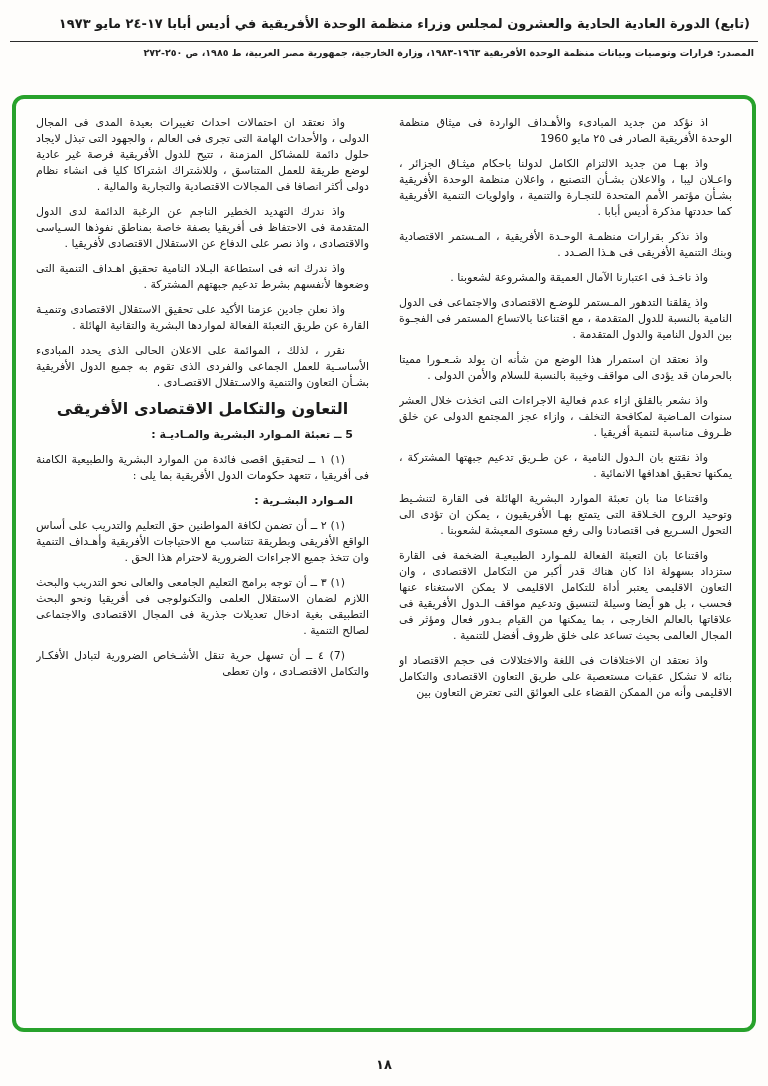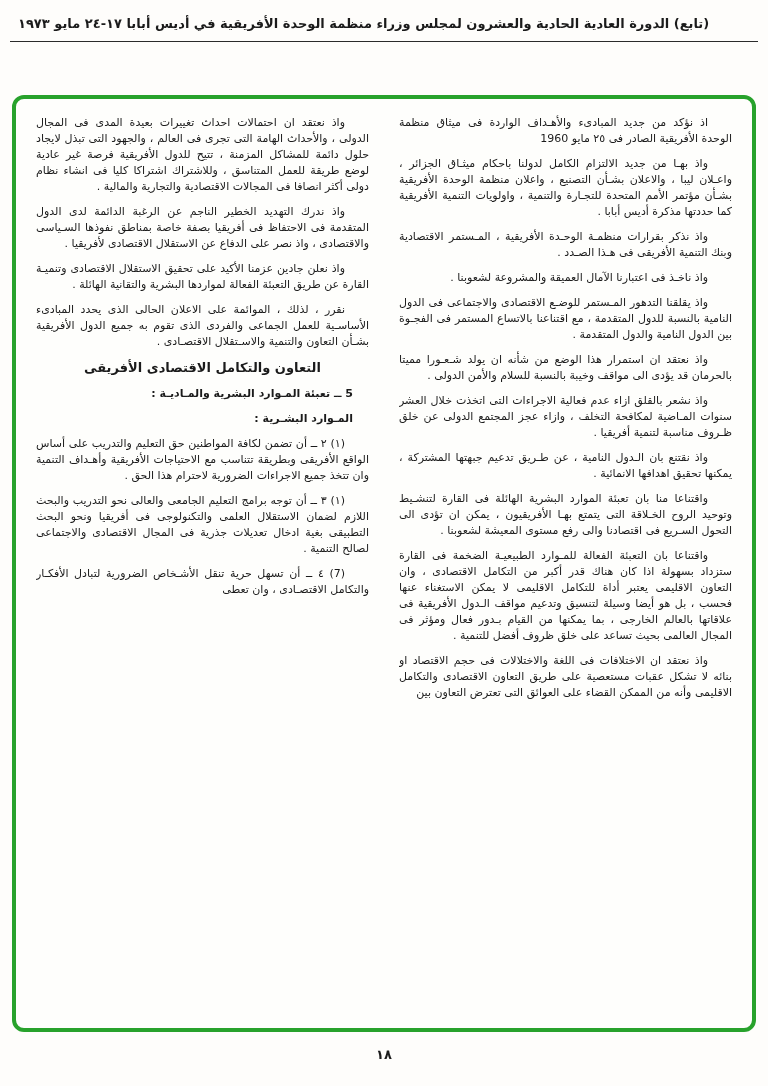--- a/index.html
+++ b/index.html
@@ -6,80 +6,83 @@
   body {
     width: 768px; height: 1086px;
     background: #ffffff;
     font-family: "DejaVu Sans", sans-serif;
     color: #1b1b1b;
     position: relative;
     overflow: hidden;
   }
   .page { position: absolute; inset: 0; background: #fefdfb; }
 
-  .header { position: absolute; top: 14px; left: 0; right: 0; text-align: left; direction: rtl; }
+  .header { position: absolute; top: 14px; left: 0; right: 0; text-align: right; direction: rtl; }
   .doc-title { font-size: 13px; font-weight: bold; line-height: 1.5; padding: 0 18px; }
   .header-rule { border: 0; border-top: 1.5px solid #2b2b2b; margin: 7px 10px 5px; }
   .source-line { font-size: 9.5px; font-weight: bold; direction: rtl; padding: 0 14px; color: #222; }
 
   .content-box {
     position: absolute; left: 12px; right: 12px; top: 95px; height: 937px;
     border: 4px solid #28a22c; border-radius: 12px;
     background: #fefefc;
     padding: 16px 20px; box-sizing: border-box;
     overflow: hidden;
   }
   .columns { display: flex; direction: rtl; gap: 30px; height: 100%; }
   .col {
     flex: 1 1 0; direction: rtl; text-align: justify;
     font-size: 11px; line-height: 16px; overflow: hidden;
   }
   .block { margin: 0 0 9px; }
   .paragraph { text-indent: 24px; }
   .paragraph-continuation { text-indent: 0; }
-  .heading { font-weight: bold; text-align: center; text-indent: 0; margin: 10px 0; font-size: 13px; }
+  .heading { font-weight: bold; text-align: center; text-indent: 0; margin: 10px 0; font-size: 16px; }
   .subheading { font-weight: bold; text-indent: 16px; }
 
   .page-number {
-    position: absolute; bottom: 24px; left: 0; right: 0;
+    position: absolute; bottom: 14px; left: 0; right: 0;
     text-align: center; font-size: 13px; font-weight: bold; direction: rtl;
   }
 </style>
 </head>
 <body>
 
 <div class="page">
 
   <div class="header">
     <div class="doc-title">(تابع) الدورة العادية الحادية والعشرون لمجلس وزراء منظمة الوحدة الأفريقية في أديس أبابا ١٧-٢٤ مايو ١٩٧٣</div>
     <hr class="header-rule">
+    <div class="source-line">المصدر: قرارات وتوصيات وبيانات منظمة الوحدة الأفريقية ١٩٦٣-١٩٨٣، وزارة الخارجية، جمهورية مصر العربية، ط ١٩٨٥، ص ٢٥٠-٢٧٢</div>
   </div>
 
   <div class="content-box">
     <div class="columns">
       <div class="col" id="col-right">
           <p class="block paragraph">اذ نؤكد من جديد المبادىء والأهـداف الواردة فى ميثاق منظمة الوحدة الأفريقية الصادر فى ٢٥ مايو 1960</p>
           <p class="block paragraph">واذ بهـا من جديد الالتزام الكامل لدولنا باحكام ميثـاق الجزائر ، واعـلان ليبا ، والاعلان بشـأن التصنيع ، واعلان منظمة الوحدة الأفريقية بشـأن مؤتمر الأمم المتحدة للتجـارة والتنمية ، واولويات التنمية الأفريقية كما حددتها مذكرة أديس أبابا .</p>
           <p class="block paragraph">واذ نذكر بقرارات منظمـة الوحـدة الأفريقية ، المـستمر الاقتصادية وبنك التنمية الأفريقى فى هـذا الصـدد .</p>
           <p class="block paragraph">واذ ناخـذ فى اعتبارنا الآمال العميقة والمشروعة لشعوبنا .</p>
           <p class="block paragraph">واذ يقلقنا التدهور المـستمر للوضـع الاقتصادى والاجتماعى فى الدول النامية بالنسبة للدول المتقدمة ، مع اقتناعنا بالاتساع المستمر فى الفجـوة بين الدول النامية والدول المتقدمة .</p>
           <p class="block paragraph">واذ نعتقد ان استمرار هذا الوضع من شأنه ان يولد شـعـورا مميتا بالحرمان قد يؤدى الى مواقف وخيبة بالنسبة للسلام والأمن الدولى .</p>
           <p class="block paragraph">واذ نشعر بالقلق ازاء عدم فعالية الاجراءات التى اتخذت خلال العشر سنوات المـاضية لمكافحة التخلف ، وازاء عجز المجتمع الدولى عن خلق ظـروف مناسبة لتنمية أفريقيا .</p>
           <p class="block paragraph">واذ نقتنع بان الـدول النامية ، عن طـريق تدعيم جبهتها المشتركة ، يمكنها تحقيق اهدافها الانمائية .</p>
           <p class="block paragraph">واقتناعا منا بان تعبئة الموارد البشرية الهائلة فى القارة لتنشـيط وتوحيد الروح الخـلاقة التى يتمتع بهـا الأفريقيون ، يمكن ان تؤدى الى التحول السـريع فى اقتصادنا والى رفع مستوى المعيشة لشعوبنا .</p>
           <p class="block paragraph">واقتناعا بان التعبئة الفعالة للمـوارد الطبيعيـة الضخمة فى القارة ستزداد بسهولة اذا كان هناك قدر أكبر من التكامل الاقتصادى ، وان التعاون الاقليمى يعتبر أداة للتكامل الاقليمى لا يمكن الاستغناء عنها فحسب ، بل هو أيضا وسيلة لتنسيق وتدعيم مواقف الـدول الأفريقية فى علاقاتها بالعالم الخارجى ، بما يمكنها من القيام بـدور فعال ومؤثر فى المجال العالمى بحيث تساعد على خلق ظروف أفضل للتنمية .</p>
           <p class="block paragraph">واذ نعتقد ان الاختلافات فى اللغة والاختلالات فى حجم الاقتصاد او بنائه لا تشكل عقبات مستعصية على طريق التعاون الاقتصادى والتكامل الاقليمى وأنه من الممكن القضاء على العوائق التى تعترض التعاون بين</p>
         </div>
       <div class="col" id="col-left">
           <p class="block paragraph">واذ نعتقد ان احتمالات احداث تغييرات بعيدة المدى فى المجال الدولى ، والأحداث الهامة التى تجرى فى العالم ، والجهود التى تبذل لايجاد حلول دائمة للمشاكل المزمنة ، تتيح للدول الأفريقية فرصة غير عادية لوضع طريقة للعمل المتناسق ، وللاشتراك اشتراكا كليا فى انشاء نظام دولى أكثر انصافا فى المجالات الاقتصادية والتجارية والمالية .</p>
           <p class="block paragraph">واذ ندرك التهديد الخطير الناجم عن الرغبة الدائمة لدى الدول المتقدمة فى الاحتفاظ فى أفريقيا بصفة خاصة بمناطق نفوذها السـياسى والاقتصادى ، واذ نصر على الدفاع عن الاستقلال الاقتصادى لأفريقيا .</p>
+          <p class="block paragraph">واذ ندرك انه فى استطاعة البـلاد النامية تحقيق اهـداف التنمية التى وضعوها لأنفسهم بشرط تدعيم جبهتهم المشتركة .</p>
           <p class="block paragraph">واذ نعلن جادين عزمنا الأكيد على تحقيق الاستقلال الاقتصادى وتنميـة القارة عن طريق التعبئة الفعالة لمواردها البشرية والتقانية الهائلة .</p>
           <p class="block paragraph">نقرر ، لذلك ، الموائمة على الاعلان الحالى الذى يحدد المبادىء الأساسـية للعمل الجماعى والفردى الذى تقوم به جميع الدول الأفريقية بشـأن التعاون والتنمية والاسـتقلال الاقتصـادى .</p>
           <h3 class="block heading">التعاون والتكامل الاقتصادى الأفريقى</h3>
           <p class="block subheading">5 ــ تعبئة المـوارد البشرية والمـاديـة :</p>
+          <p class="block paragraph">(١) ١ ــ لتحقيق اقصى فائدة من الموارد البشرية والطبيعية الكامنة فى أفريقيا ، تتعهد حكومات الدول الأفريقية بما يلى :</p>
           <p class="block subheading">المـوارد البشـرية :</p>
           <p class="block paragraph">(١) ٢ ــ أن تضمن لكافة المواطنين حق التعليم والتدريب على أساس الواقع الأفريقى وبطريقة تتناسب مع الاحتياجات الأفريقية وأهـداف التنمية وان تتخذ جميع الاجراءات الضرورية لاحترام هذا الحق .</p>
           <p class="block paragraph">(١) ٣ ــ أن توجه برامج التعليم الجامعى والعالى نحو التدريب والبحث اللازم لضمان الاستقلال العلمى والتكنولوجى فى أفريقيا ونحو البحث التطبيقى بغية ادخال تعديلات جذرية فى المجال الاقتصادى والاجتماعى لصالح التنمية .</p>
           <p class="block paragraph">(7) ٤ ــ أن تسهل حرية تنقل الأشـخاص الضرورية لتبادل الأفكـار والتكامل الاقتصـادى ، وان تعطى</p>
         </div>
     </div>
   </div>
 
   <div class="page-number">١٨</div>
 

